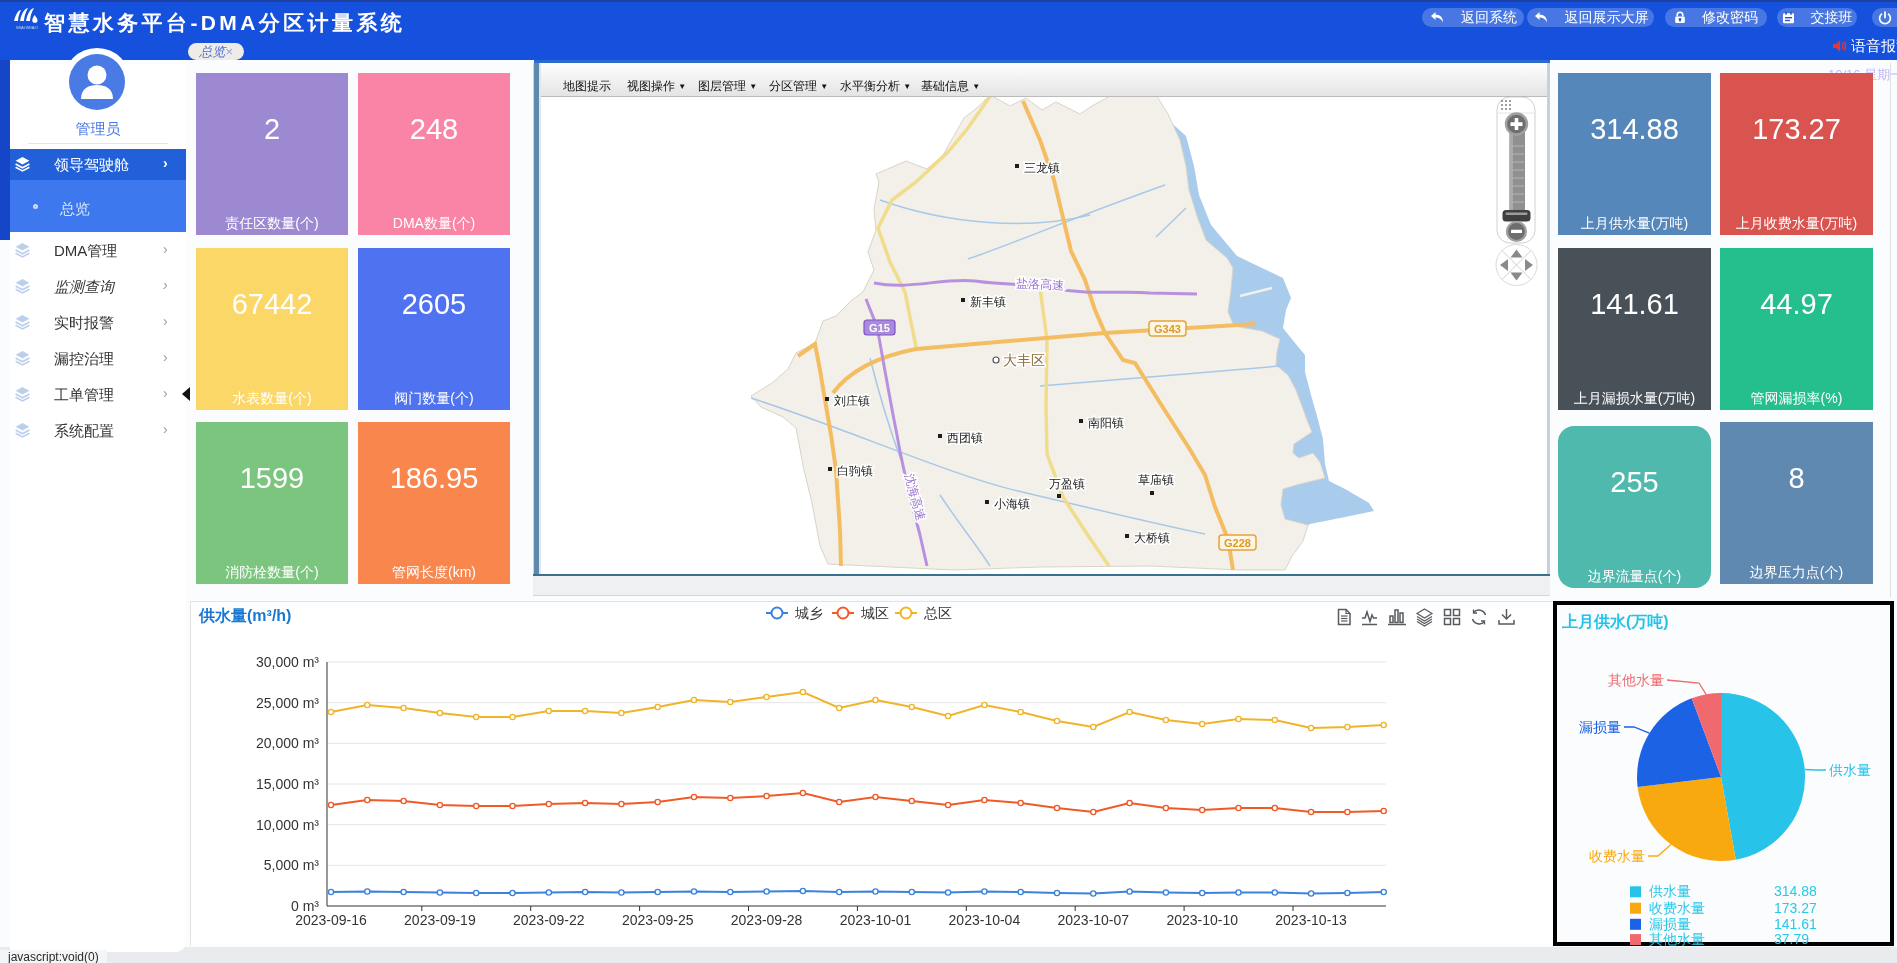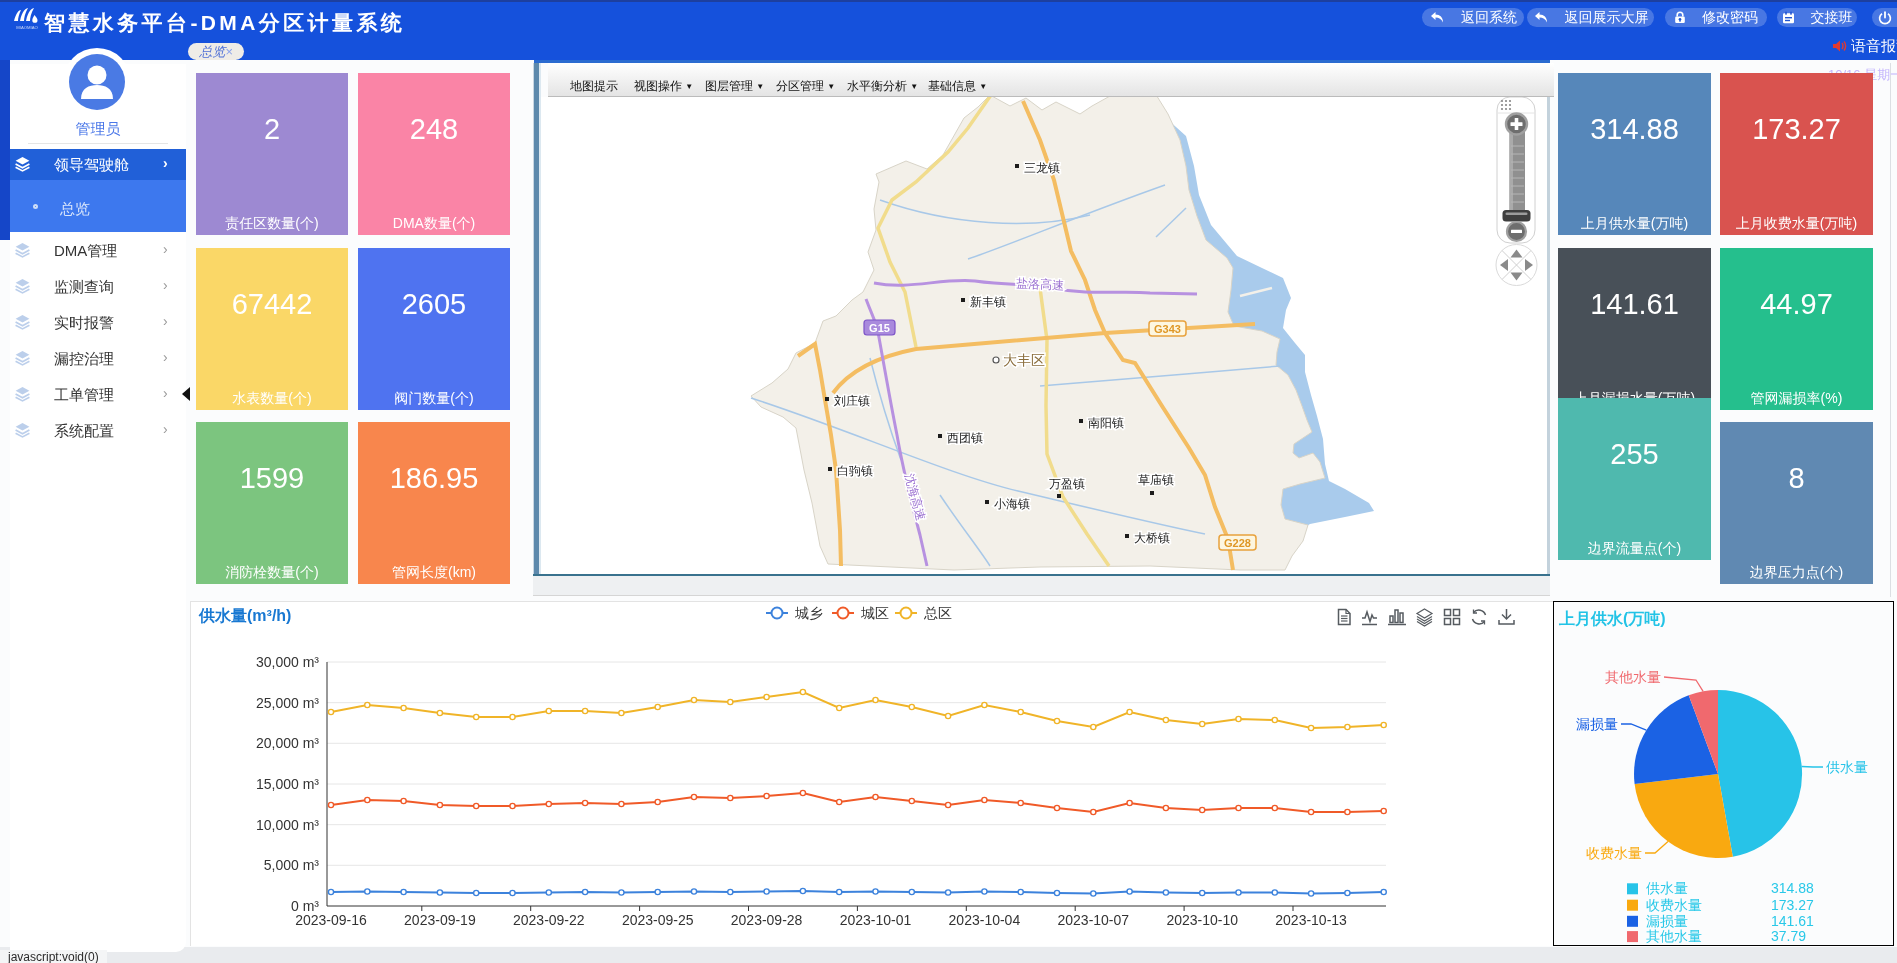--- a/index.html
+++ b/index.html
@@ -45,30 +45,30 @@
 .card .num { position:absolute; left:0; top:40px; width:100%; text-align:center; font-size:29px; }
 .card .lbl { position:absolute; left:0; top:95px; width:100%; text-align:center; font-size:14px;margin-top:47px; }
 
 
 #map-panel { position:absolute; left:533px; top:60px; width:1017px; height:537px; }
 #map-topline { position:absolute; left:1px; top:0; width:1016px; height:3px; background:#2b6bd0; }
 #map-lborder { position:absolute; left:0; top:3px; width:8px; height:533px;
   background:linear-gradient(90deg,#c8d6e2 0 1px,#5d89ac 1px 6px,#dce8f0 6px 8px); }
 #map-rborder { position:absolute; right:0; top:3px; width:3px; height:533px; background:#c3d2dc; }
 #map-toolbar { position:absolute; left:8px; top:3px; width:1006px; height:34px;
-  background:linear-gradient(#ffffff,#e4e4e4); border-bottom:1px solid #bbb; font-size:12px; color:#111;margin-left:7px; }
+  background:linear-gradient(#ffffff,#e4e4e4); border-bottom:1px solid #bbb; font-size:12px; color:#111; }
 #map-toolbar > span { position:absolute; top:15px; } #map-toolbar b { font-size:8px; font-weight:normal; position:relative; top:-1px; }
 #map-area { position:absolute; left:8px; top:37px; width:1006px; height:477px; background:#fff; overflow:hidden; }
 #map-botline { position:absolute; left:0; top:514px; width:100%; height:2px; background:#39728e; }
 #map-graybar { position:absolute; left:0; top:516px; width:100%; height:20px; background:#eef0f2; border-bottom:1px solid #d5d5d5; }
 
 
 #chart-panel { position:absolute; left:190px; top:601px; width:1363px; height:345px; background:#fff; border-top:1px solid #e3e3e3; border-left:1px solid #e3e3e3; }
 #chart-title { position:absolute; left:8px; top:4px; font-size:16px; font-weight:bold; color:#1878d2; }
-#pie-panel { position:absolute; left:1553px; top:601px; width:341px; height:345px; background:#fbfcfd; border:1px solid #000000; }
+#pie-panel { position:absolute; left:1553px; top:601px; width:341px; height:345px; background:#fbfcfd; border:4px solid #000000; }
 #pie-title { position:absolute; left:5px; top:7px; font-size:16px; font-weight:bold; color:#22c3e6; }
 
 
 #statusbar { position:absolute; left:0; top:947px; width:1897px; height:16px; background:#e9ebee; }
 #status-tip { position:absolute; left:0; top:950px; height:13px; background:#f4f5f6; color:#2a2a2a; font-size:12px; padding:0 8px; }
 </style>
 </head>
 <body>
 <div id="page"></div>
 
@@ -312,21 +312,21 @@
     </div>
   <div class="mrow" style="top:168px;">
       <svg class="licon" width="17" height="17" viewBox="0 0 16 16">
         <path d="M8 1 L14.5 4.5 L8 8 L1.5 4.5 Z" fill="#bccfeb"></path>
         <path d="M1.5 7.5 L8 11 L14.5 7.5" fill="none" stroke="#bccfeb" stroke-width="1.6"></path>
         <path d="M1.5 10.5 L8 14 L14.5 10.5" fill="none" stroke="#bccfeb" stroke-width="1.6"></path>
       </svg>
       <span class="mtxt">DMA管理</span>
       <span class="marr">›</span>
     </div>
-  <div class="mrow" style="top:204px;">
+  <div class="mrow" style="top:204px;font-style:italic;">
       <svg class="licon" width="17" height="17" viewBox="0 0 16 16">
         <path d="M8 1 L14.5 4.5 L8 8 L1.5 4.5 Z" fill="#bccfeb"></path>
         <path d="M1.5 7.5 L8 11 L14.5 7.5" fill="none" stroke="#bccfeb" stroke-width="1.6"></path>
         <path d="M1.5 10.5 L8 14 L14.5 10.5" fill="none" stroke="#bccfeb" stroke-width="1.6"></path>
       </svg>
       <span class="mtxt">监测查询</span>
       <span class="marr">›</span>
     </div>
   <div class="mrow" style="top:240px;">
       <svg class="licon" width="17" height="17" viewBox="0 0 16 16">
@@ -401,21 +401,21 @@
     <div class="lbl">上月收费水量(万吨)</div>
   </div>
 <div class="card" style="left:1558px;top:248px;width:153px;background:#485058;">
     <div class="num">141.61</div>
     <div class="lbl">上月漏损水量(万吨)</div>
   </div>
 <div class="card" style="left:1720px;top:248px;width:153px;background:#25bf8d;">
     <div class="num">44.97</div>
     <div class="lbl">管网漏损率(%)</div>
   </div>
-<div class="card" style="left:1558px;top:398px;width:153px;background:#4fb9ae;">
+<div class="card" style="left:1558px;top:426px;width:153px;background:#4fb9ae;border-radius:16px;">
     <div class="num">255</div>
     <div class="lbl">边界流量点(个)</div>
   </div>
 <div class="card" style="left:1720px;top:422px;width:153px;background:#6089b2;">
     <div class="num">8</div>
     <div class="lbl">边界压力点(个)</div>
   </div>
 
 <div id="chart-panel">
   <div id="chart-title">供水量(m³/h)</div>

